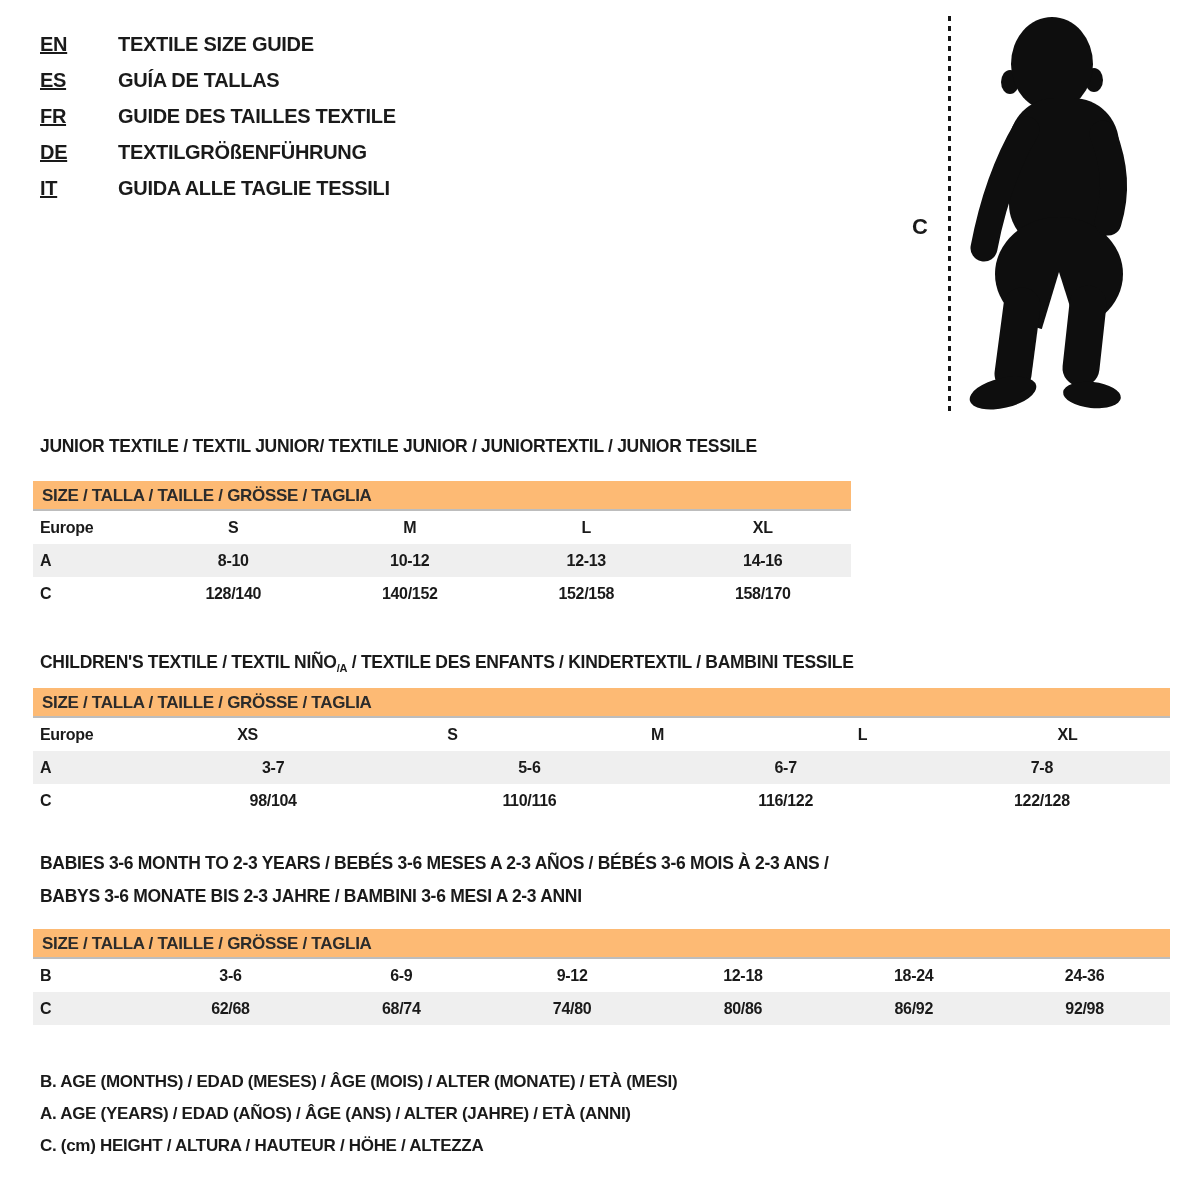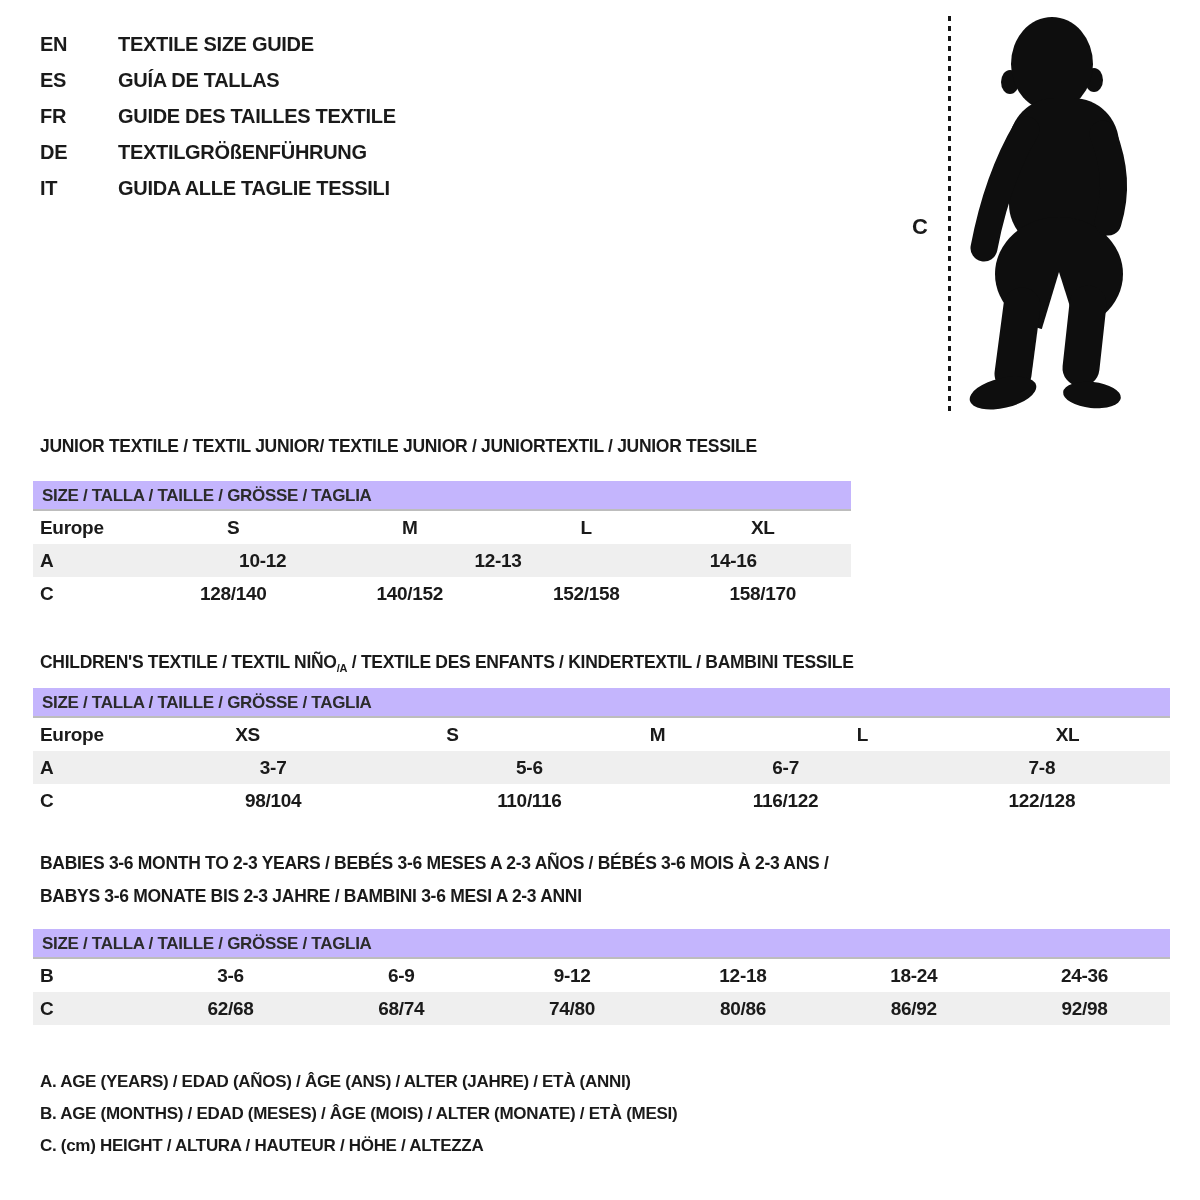--- a/index.html
+++ b/index.html
@@ -7,21 +7,21 @@
     width:1200px;height:1200px;background:#ffffff;
     font-family:"Liberation Sans",sans-serif;
     font-weight:bold;color:#1a1a1a;position:relative;
     letter-spacing:-0.3px;overflow:hidden;
   }
   .canvas{position:absolute;left:0;top:0;width:1200px;height:1200px;}
 
   
   .lang-list{position:absolute;left:40px;top:26px;}
   .lang-row{display:flex;height:36px;align-items:center;font-size:20px;}
-  .lang-code{width:78px;}
+  .lang-code{width:78px;text-decoration:underline;}
 
   
   .dash-line{position:absolute;left:948px;top:16px;width:3px;height:400px;
     background:repeating-linear-gradient(180deg,#161616 0 5px,transparent 5px 10px);}
   .c-label{position:absolute;left:912px;top:214px;font-size:22px;}
   .baby-svg{position:absolute;left:962px;top:14px;}
   .baby-fill{fill:#0e0e0e;}
   .baby-stroke{fill:none;stroke:#0e0e0e;stroke-linecap:round;stroke-linejoin:round;}
   .bg-fill{fill:#ffffff;}
 
@@ -30,23 +30,23 @@
   .title-junior{top:436px;}
   .title-children{top:644px;margin-top:8px;}
   .title-babies{top:847px;line-height:33px;}
   .sub{font-size:11px;vertical-align:-4px;letter-spacing:-0.2px;}
 
   
   .stable{position:absolute;left:33px;}
   .stable.junior{top:481px;width:818px;}
   .stable.children{top:688px;width:1137px;}
   .stable.babies{top:929px;width:1137px;}
-  .thead{height:28px;line-height:29px;background:#c4b5fd;border-bottom:2px solid #bdbdbd;
+  .thead{height:28px;line-height:29px;background:#fdba74;border-bottom:2px solid #bdbdbd;
     padding-left:9px;font-size:17px;color:#2b2b2b;}
-  .tbody .trow{display:flex;height:33px;line-height:33px;font-size:19px;}
+  .tbody .trow{display:flex;height:33px;line-height:33px;font-size:16px;}
   .tbody .trow:nth-child(even){background:#efefef;}
   .cell{flex:1;text-align:center;}
   .cell.label{flex:0 0 105px;text-align:left;padding-left:7px;}
 
   
   .legend{position:absolute;left:40px;top:1066px;}
   .legend-line{height:32px;line-height:32px;font-size:17px;white-space:nowrap;}
 </style>
 </head>
 <body>
@@ -107,20 +107,21 @@
     <div class="tbody">
       <div class="trow">
         <div class="cell label">Europe</div>
         <div class="cell">S</div>
         <div class="cell">M</div>
         <div class="cell">L</div>
         <div class="cell">XL</div>
       </div>
       <div class="trow">
         <div class="cell label">A</div>
+        <div class="cell">8-10</div>
         <div class="cell">10-12</div>
         <div class="cell">12-13</div>
         <div class="cell">14-16</div>
       </div>
       <div class="trow">
         <div class="cell label">C</div>
         <div class="cell">128/140</div>
         <div class="cell">140/152</div>
         <div class="cell">152/158</div>
         <div class="cell">158/170</div>
@@ -181,18 +182,18 @@
         <div class="cell">68/74</div>
         <div class="cell">74/80</div>
         <div class="cell">80/86</div>
         <div class="cell">86/92</div>
         <div class="cell">92/98</div>
       </div>
     </div>
   </div>
 
   <div class="legend">
+    <div class="legend-line">B. AGE (MONTHS) / EDAD (MESES) / ÂGE (MOIS) / ALTER (MONATE) / ETÀ (MESI)</div>
     <div class="legend-line">A. AGE (YEARS) / EDAD (AÑOS) / ÂGE (ANS) / ALTER (JAHRE) / ETÀ (ANNI)</div>
-    <div class="legend-line">B. AGE (MONTHS) / EDAD (MESES) / ÂGE (MOIS) / ALTER (MONATE) / ETÀ (MESI)</div>
     <div class="legend-line">C. (cm) HEIGHT / ALTURA / HAUTEUR / HÖHE / ALTEZZA</div>
   </div>
 
 </div>
 
 </body></html>

